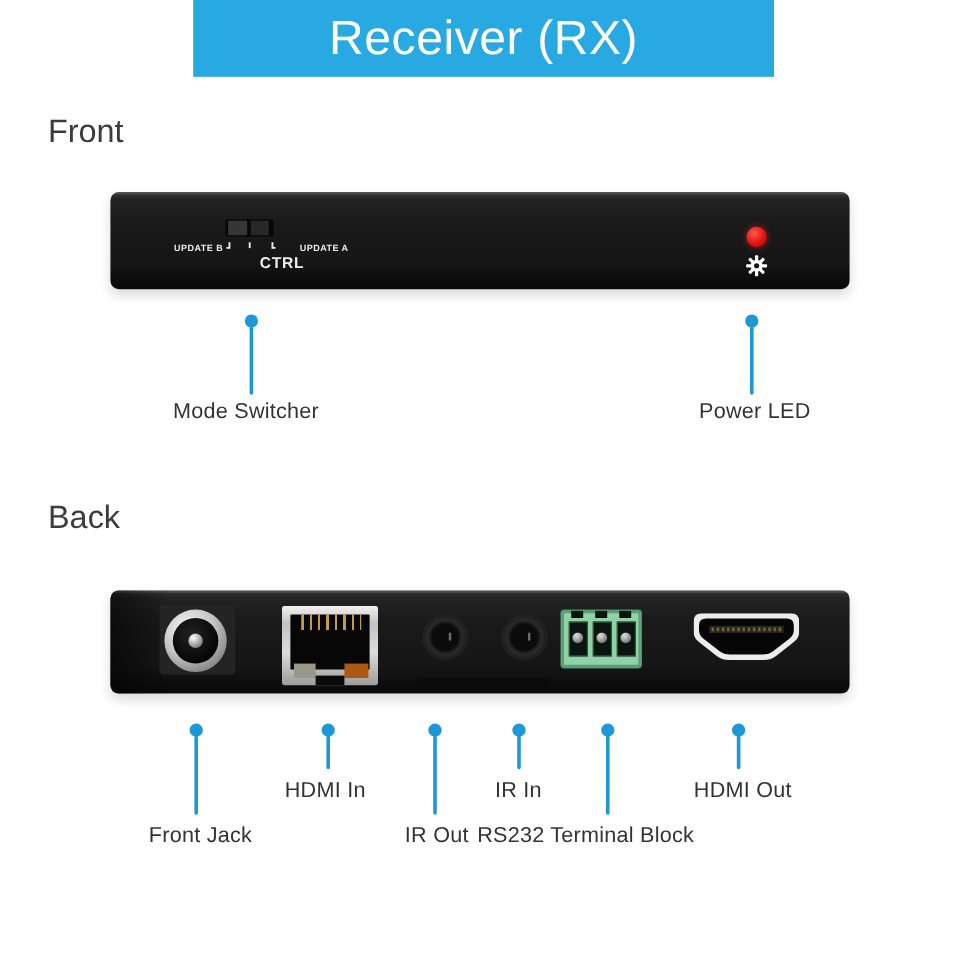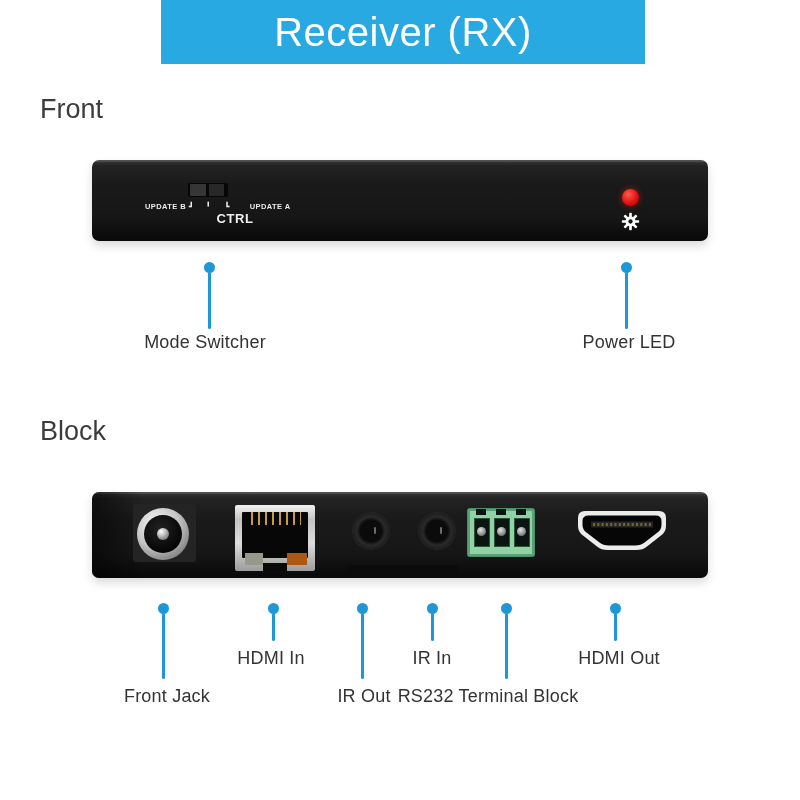--- a/index.html
+++ b/index.html
@@ -135,21 +135,21 @@
     <span class="dot" style="left:204px;top:262px;"></span>
     <span class="cline" style="left:208px;top:272px;height:57px;"></span>
     <span class="clabel" style="left:205px;top:332px;">Mode Switcher</span>
   </div>
   <div>
     <span class="dot" style="left:621px;top:262px;"></span>
     <span class="cline" style="left:625px;top:272px;height:57px;"></span>
     <span class="clabel" style="left:629px;top:332px;">Power LED</span>
   </div>
 
-  <div class="section-label" style="top:416px;">Block</div>
+  <div class="section-label" style="top:416px;">Back</div>
 
   <div class="device back">
     <div class="side-shade"></div>
 
     <div class="pj-bezel">
       <div class="pj-ring" style="left:4px;top:4px;">
         <div class="pj-hole">
           <div class="pj-pin"></div>
         </div>
       </div>

